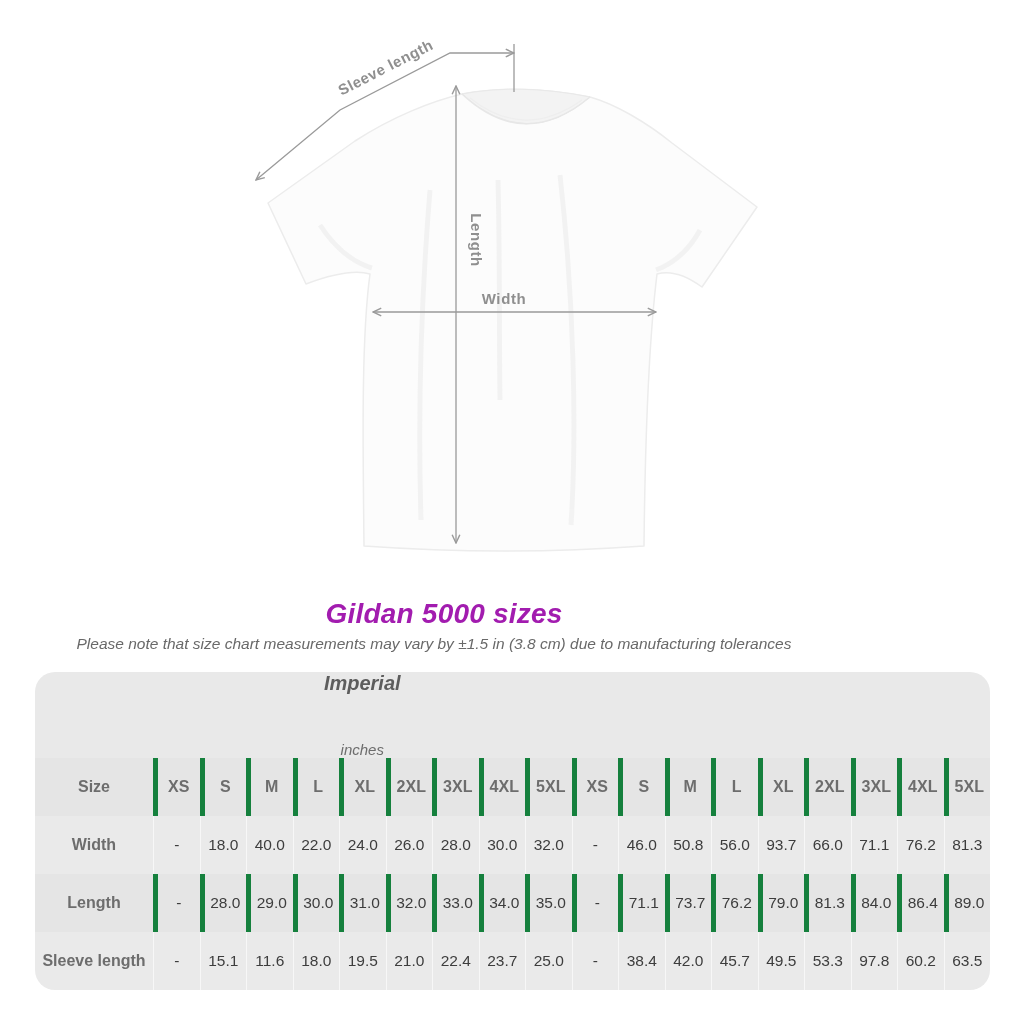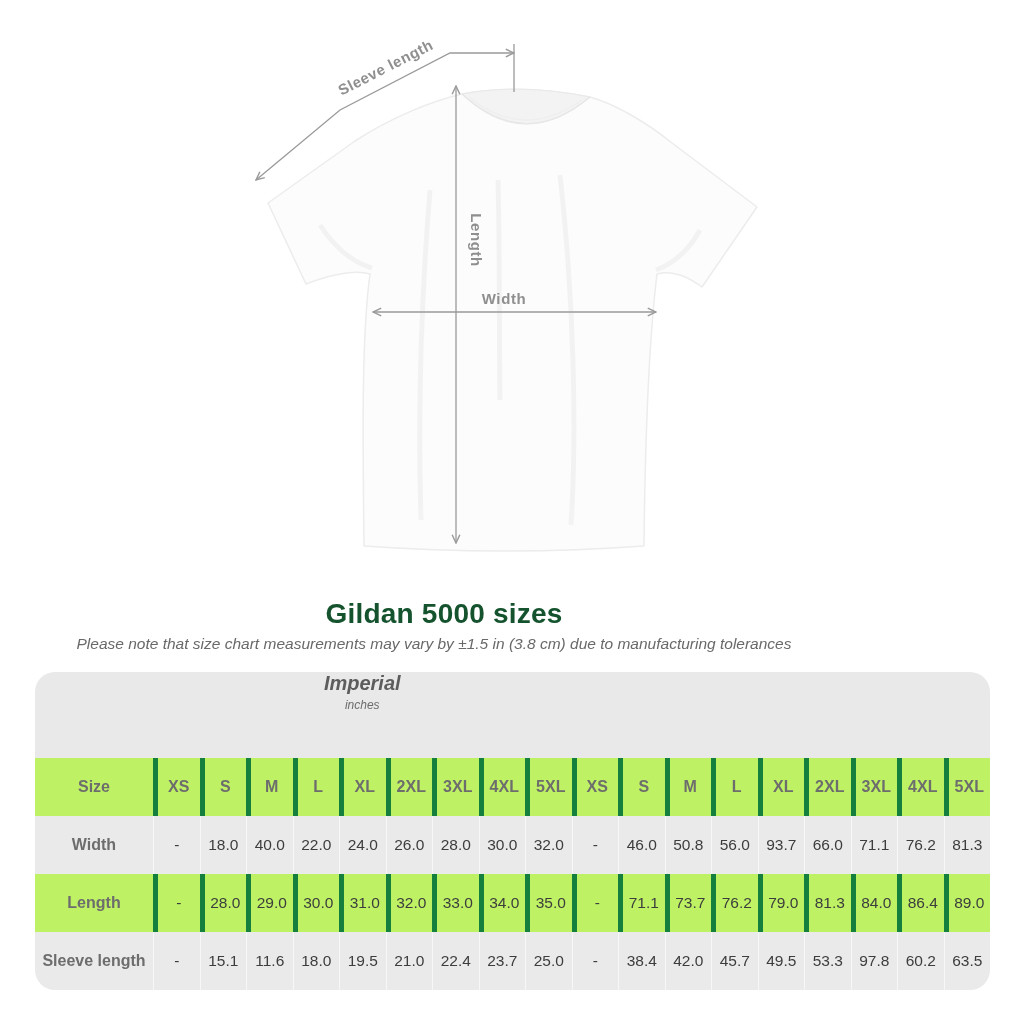--- a/index.html
+++ b/index.html
@@ -2,30 +2,30 @@
 <html><head>
 <meta charset="utf-8">
 <style>
   html,body{margin:0;padding:0;background:#fff;}
   .page{position:relative;width:1024px;height:1024px;background:#ffffff;overflow:hidden;
         font-family:"Liberation Sans",sans-serif;}
   .diagram-svg{position:absolute;top:0;left:0;}
   .dim-label{font-family:"Liberation Sans",sans-serif;font-size:15px;font-weight:bold;
              fill:#8f8f8f;letter-spacing:.6px;}
   .page-title{position:absolute;top:598px;left:0;width:888px;text-align:center;
-              font-size:28px;font-weight:bold;color:#14532d;letter-spacing:.2px;}
+              font-size:28px;font-weight:bold;color:#a21caf;letter-spacing:.2px;font-style:italic;}
   .page-note{position:absolute;top:635px;left:0;width:868px;text-align:center;
              font-style:italic;font-size:15.5px;color:#696969;}
   .size-table{position:absolute;top:672px;left:35px;width:955px;border-radius:20px;overflow:hidden;}
   .band{display:grid;grid-template-columns:118px 1fr 1fr;background:#e9e9e9;height:86px;}
-  .group{display:flex;flex-direction:column;align-items:center;justify-content:flex-start;gap:3px;}
+  .group{display:flex;flex-direction:column;align-items:center;justify-content:space-between;gap:3px;}
   .group-label{font-size:20px;font-weight:bold;font-style:italic;color:#5d5d5d;}
-  .group-sub{font-size:12px;font-style:italic;color:#6c6c6c;}
+  .group-sub{font-size:15px;font-style:italic;color:#6c6c6c;}
   .trow{display:grid;grid-template-columns:118px repeat(18,1fr);height:58px;}
-  .trow.white{background:#bef264;}
+  .trow.white{background:#e5e5e5;}
   .trow.gray{background:#eaeaea;}
   .c{display:flex;align-items:center;justify-content:center;height:100%;
      font-size:15.5px;color:#3d3d3d;}
   .rowlabel{font-weight:bold;color:#6d6d6d;font-size:16px;}
   .hdr .c{font-weight:bold;color:#6d6d6d;font-size:16px;}
   .white .c.sep{border-left:5px solid #15803d;}
   .gray .c.sep{border-left:1px solid #f7f7f7;}
   .c.mb{border-left-width:2px;}
 </style>
 </head>

